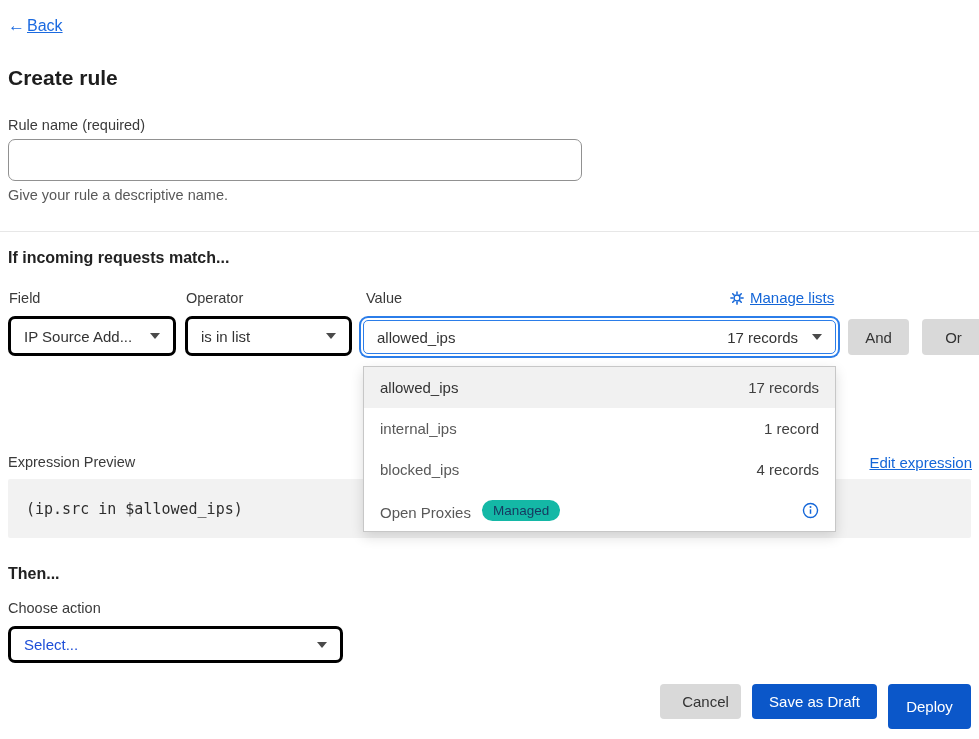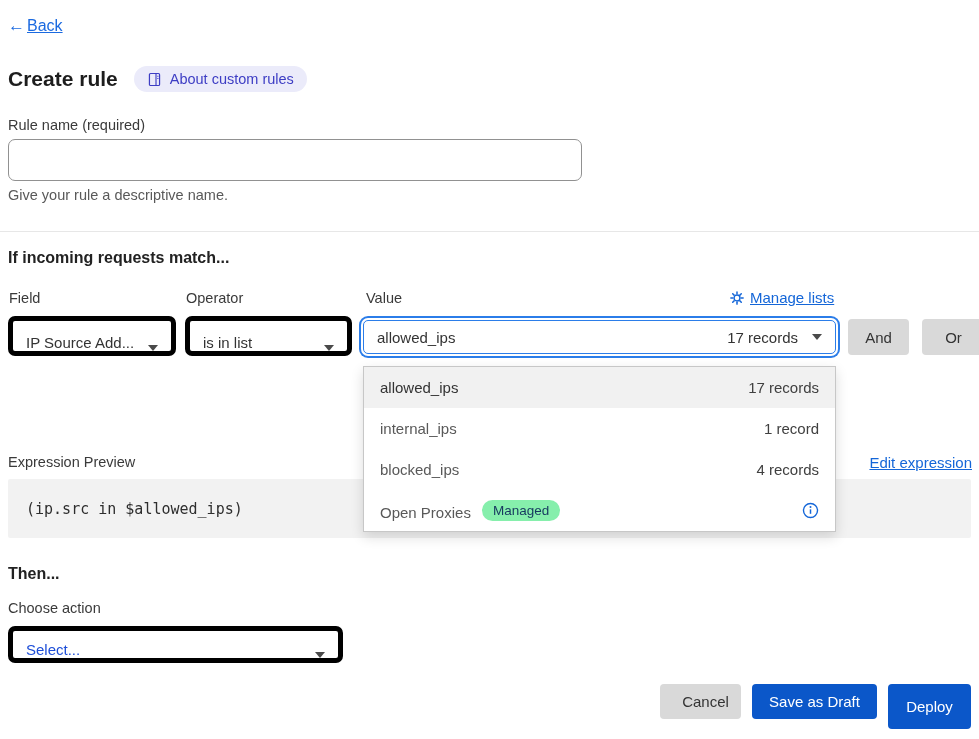--- a/index.html
+++ b/index.html
@@ -34,22 +34,22 @@
 
   
   .match-heading { left:8px; top:249px; font-size:16px; font-weight:700; color:#222;text-align:center; }
   .col-label { font-size:14.5px; color:#3a3a3a; top:290px; }
   .lbl-field { left:9px; } .lbl-operator { left:186px; } .lbl-value { left:366px; }
 
   .manage-lists { top:289px; left:730px; display:flex; align-items:center; gap:6px;
                   color:#1466d8; font-size:15px; cursor:pointer; }
   .manage-lists .txt { text-decoration:underline; }
 
-  .select { height:40px; border:5px solid #000000; border-radius:7px; background:#fff;
-            display:flex; align-items:flex-end; justify-content:space-between;
+  .select { height:40px; border:3px solid #000000; border-radius:7px; background:#fff;
+            display:flex; align-items:center; justify-content:space-between;
             padding:0 13px; font-size:15px; color:#333; cursor:pointer; }
   .sel-field { left:8px; top:316px; width:168px; }
   .sel-operator { left:185px; top:316px; width:167px; }
   .chev { width:0; height:0; border-left:5px solid transparent;
           border-right:5px solid transparent; border-top:6px solid #4a4a4a; }
 
   .sel-value { left:363px; top:320px; width:473px; height:34px;
                border:1px solid #2b7de9; border-radius:5px; background:#fff;
                display:flex; align-items:center; justify-content:space-between;
                padding:0 13px; font-size:15px; color:#333; cursor:pointer;
@@ -64,21 +64,21 @@
   .btn-or  { left:922px; top:319px; width:63px; height:36px; }
 
   
   .menu { left:363px; top:366px; width:473px; background:#fff;
           border:1px solid #c7c7c7; box-shadow:0 5px 12px rgba(0,0,0,.14); z-index:5; }
   .menu-row { height:41px; display:flex; align-items:center; justify-content:space-between;
               padding:0 16px; font-size:15px; color:#595959; cursor:pointer; }
   .menu-row.hl { background:#f1f1f1; color:#333; }
   .menu-row .detail { color:#404040; }
   .menu-row .left { display:flex; align-items:flex-end; gap:11px; }
-  .managed-pill { background:#86efac; color:#16385f; border-radius:12px;
+  .managed-pill { background:#14b8a6; color:#16385f; border-radius:12px;
                   padding:3px 11px; font-size:13.5px; }
 
   
   .expr-label { left:8px; top:454px; font-size:14.5px; color:#3a3a3a; }
   .edit-link { top:454px; right:7px; color:#1466d8; font-size:15px;
                text-decoration:underline; cursor:pointer; }
   .code-block { left:8px; top:479px; width:963px; height:59px; background:#f2f2f2;
                 display:flex; align-items:center; padding:0 18px; border-radius:2px; }
   .code-text { font-family:"DejaVu Sans Mono","Liberation Mono",monospace;
                font-size:15px; color:#2e2e2e; }
@@ -98,31 +98,20 @@
 </head>
 <body>
 
 <a class="abs back">
   <span class="arrow">←</span>
   <span class="txt">Back</span>
 </a>
 
 <div class="abs title-row">
   <h1 class="page-title">Create rule</h1>
-  <a class="about-badge">
-    <span>
-      <svg width="15" height="15" viewBox="0 0 16 16">
-        <rect x="2.6" y="1.6" width="10.8" height="12.8" rx="1.2" fill="none" stroke="#3d3dc4" stroke-width="1.3"></rect>
-        <line x1="9.6" y1="1.6" x2="9.6" y2="14.4" stroke="#3d3dc4" stroke-width="1.2"></line>
-        <line x1="11" y1="4.6" x2="12.2" y2="4.6" stroke="#3d3dc4" stroke-width="1.1"></line>
-        <line x1="11" y1="7" x2="12.2" y2="7" stroke="#3d3dc4" stroke-width="1.1"></line>
-      </svg>
-    </span>
-    <span>About custom rules</span>
-  </a>
 </div>
 
 <div class="abs rule-label">Rule name (required)</div>
 <input class="abs rule-input" type="text" value="" style="">
 <div class="abs rule-helper">Give your rule a descriptive name.</div>
 
 <div class="abs divider"></div>
 
 <div class="abs match-heading">If incoming requests match...</div>
 

